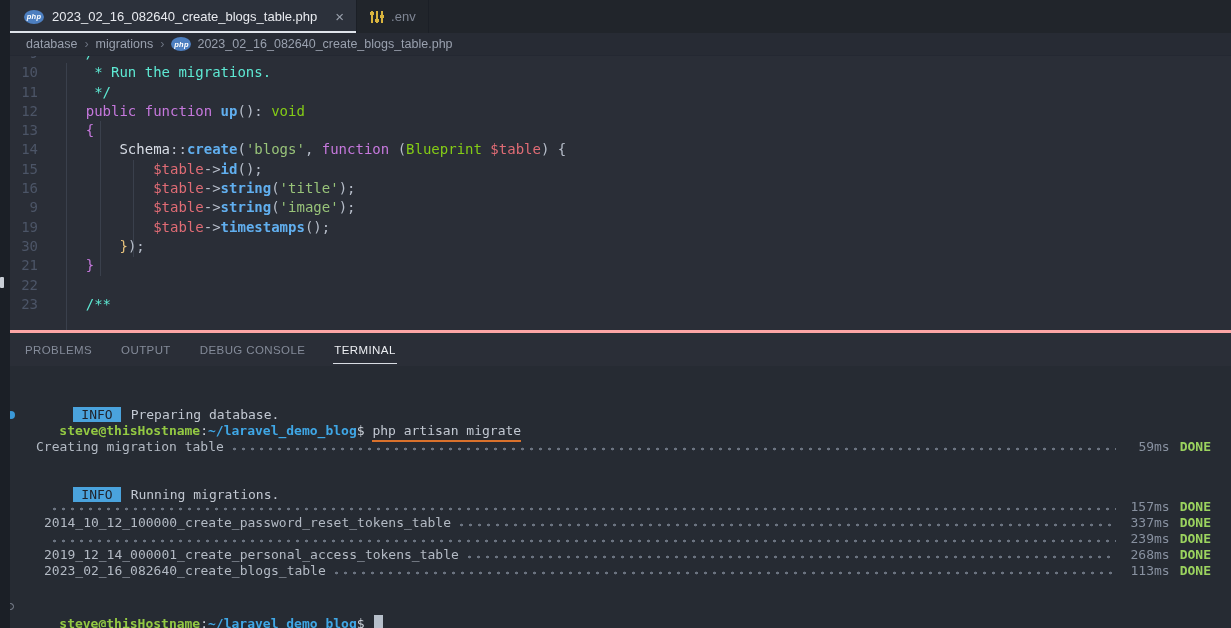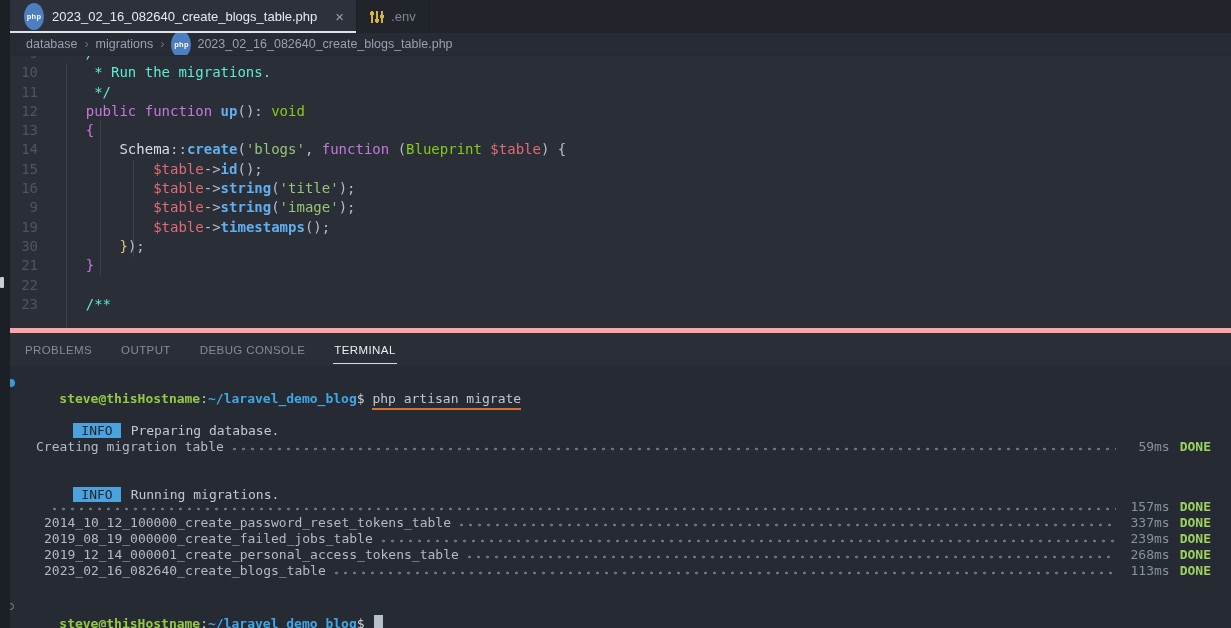--- a/index.html
+++ b/index.html
@@ -9,41 +9,41 @@
   
   .left-strip { position:absolute; left:0; top:0; width:10px; height:628px; background:#1b1f26; z-index:60; }
   .left-marker { position:absolute; left:0; top:277px; width:4px; height:11px; background:#c9ced6; border-radius:1px; z-index:61; }
 
   
   .tabbar { display:flex; height:33px; background:#21252b; padding-left:10px; align-items:stretch; }
   .tab { display:flex; align-items:center; gap:8px; padding:0 12px 0 14px; font-size:13px;
          color:#7f8694; background:#21252b; border-right:1px solid #1b1f26; position:relative; cursor:pointer; }
   .tab.active { background:#2c313b; color:#e8eaef; }
   .tab.active::after { content:""; position:absolute; left:0; right:0; bottom:0; height:2px; background:#dfe3ea; }
-  .php-badge { display:inline-flex; align-items:center; justify-content:center; width:20px; height:27px;
+  .php-badge { display:inline-flex; align-items:center; justify-content:center; width:20px; height:14px;
                border-radius:50%; background:#4d7fc0; color:#fff; font-size:7.5px; font-weight:bold;
-               letter-spacing:.3px; flex:none; }
+               font-style:italic; letter-spacing:.3px; flex:none; }
   .close-x { margin-left:10px; font-size:15px; color:#9aa1ad; line-height:1; }
   .env-icon { display:inline-flex; gap:3px; height:12px; align-items:stretch; flex:none; }
   .env-icon i { width:2px; background:#d8b43e; position:relative; display:block; }
   .env-icon i::after { content:""; position:absolute; left:-1px; width:4px; height:3px; background:#d8b43e; }
   .env-icon i:nth-child(1)::after { top:1px; } .env-icon i:nth-child(2)::after { bottom:1px; }
   .env-icon i:nth-child(3)::after { top:4px; }
 
   
   .breadcrumb { height:22px; display:flex; align-items:center; background:#272b34; padding-left:26px;
                 font-size:12.5px; color:#99a0ae; gap:7px; }
   .crumb { cursor:pointer; }
   .crumb-sep { color:#6e7583; }
   .crumb-file { display:flex; align-items:center; gap:6px; cursor:pointer; }
 
   
   .editor { position:relative; height:278px; background:#2a2e37; overflow:hidden;
             font-family:"DejaVu Sans Mono","Liberation Mono",monospace; font-size:14px; line-height:19.3px;
-            border-top:1px solid #242832; border-bottom:5px solid #fca5a5; }
+            border-top:1px solid #242832; border-bottom:3px solid #fca5a5; }
   .code-scroll { margin-top:-12px; position:relative; z-index:2; }
   .cl { display:flex; white-space:pre; height:19.3px; }
   .ln { width:52px; text-align:right; color:#4c5567; flex:none; padding-right:14px; }
   .guide { position:absolute; width:1px; background:#3a404c; z-index:1; }
   .g0 { left:66px; top:7px; height:271px; }
   .g1 { left:calc(66px + 4ch); top:65px; height:155px; }
   .g2 { left:calc(66px + 8ch); top:104px; height:97px; }
   .cm{color:#5eead4} .kw{color:#c678dd} .fn{color:#61afef;font-weight:bold} .cls{color:#84cc16}
   .str{color:#98c379} .var{color:#e06c75} .pl{color:#b6bdc9} .pl2{color:#d8dde6}
   .brp{color:#c678dd} .brg{color:#e5c07b}
@@ -147,26 +147,26 @@
     <div class="ptab">
       <span>DEBUG CONSOLE</span>
     </div>
     <div class="ptab active">
       <span>TERMINAL</span>
     </div>
   </div>
 
 <div class="terminal">
 
+  <div class="t-row info-row">
+    <span class="badge">INFO</span><span>Preparing database.</span>
+  </div>
+
   <div class="t-row prompt-row" id="row-prompt1">
     <span class="bullet"></span><span class="prompt-user">steve@thisHostname</span><span class="prompt-sym">:</span><span class="prompt-path">~/laravel_demo_blog</span><span class="prompt-sym">$</span><span> </span><span class="cmd">php artisan migrate</span>
-  </div>
-
-  <div class="t-row info-row">
-    <span class="badge">INFO</span><span>Preparing database.</span>
   </div>
 
   <div class="mrow" id="row-creating">
     <span class="mlabel">Creating migration table</span>
     <span class="leader"></span>
     <span class="mtime">59ms</span>
     <span class="mdone">DONE</span>
   </div>
 
   <div class="t-row info-row">
@@ -179,21 +179,20 @@
         <span class="mtime">157ms</span>
         <span class="mdone">DONE</span>
       </div>
       <div class="mrow">
         <span class="mlabel">2014_10_12_100000_create_password_reset_tokens_table</span>
         <span class="leader"></span>
         <span class="mtime">337ms</span>
         <span class="mdone">DONE</span>
       </div>
       <div class="mrow">
-        <span class="mlabel">2019_08_19_000000_create_failed_jobs_table</span>
         <span class="leader"></span>
         <span class="mtime">239ms</span>
         <span class="mdone">DONE</span>
       </div>
       <div class="mrow">
         <span class="mlabel">2019_12_14_000001_create_personal_access_tokens_table</span>
         <span class="leader"></span>
         <span class="mtime">268ms</span>
         <span class="mdone">DONE</span>
       </div>

